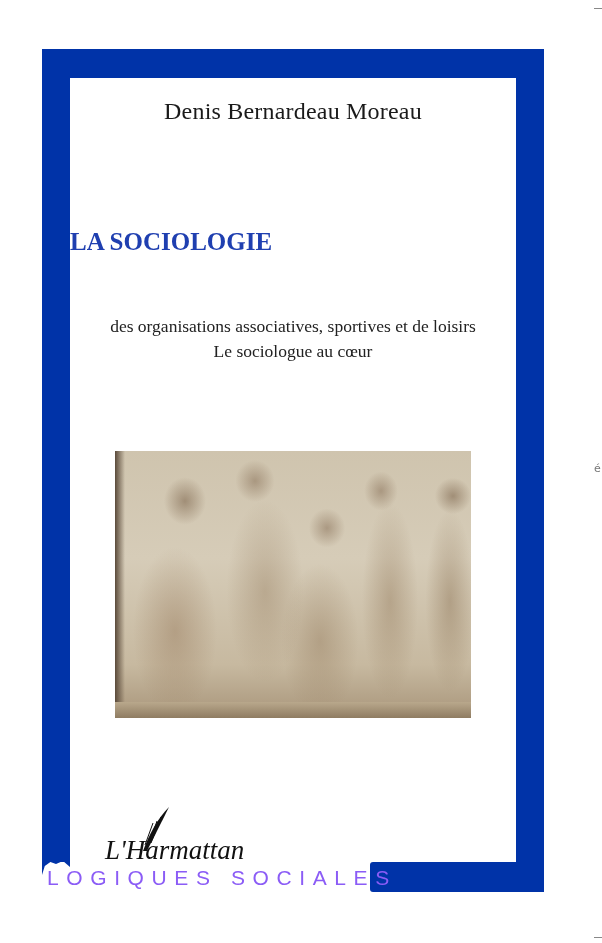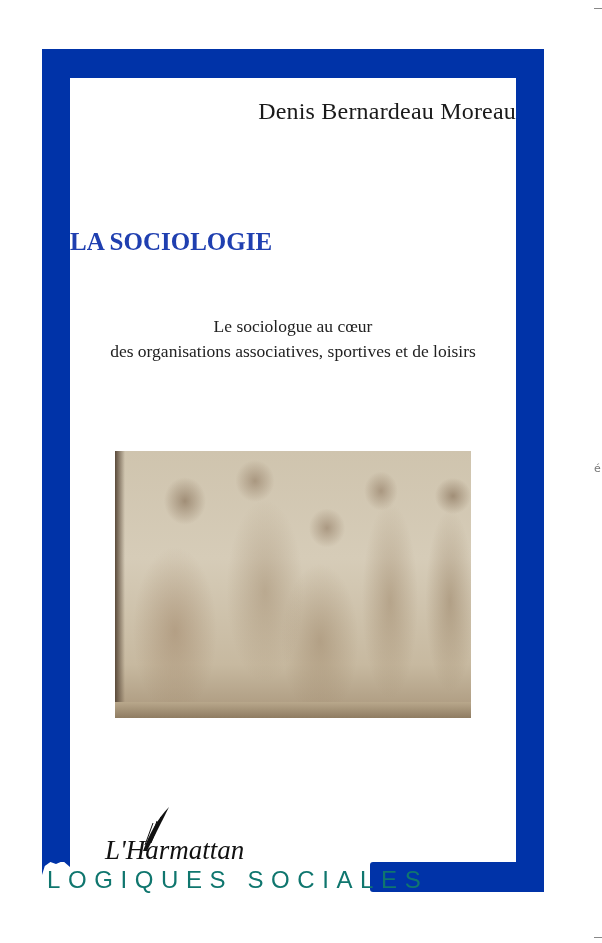--- a/index.html
+++ b/index.html
@@ -2,64 +2,64 @@
 <html><head>
 <meta charset="utf-8">
 <style>
   html, body { margin:0; padding:0; }
   body { width:602px; height:943px; background:#ffffff; position:relative; overflow:hidden; font-family:"Liberation Serif", serif; }
   .corner-mark { position:absolute; width:8px; height:1px; background:#888; }
   .frame-outer { position:absolute; left:42px; top:49px; width:502px; height:813px; background:#0033a8; }
   .frame-inner { position:absolute; left:70px; top:78px; width:446px; height:784px; background:#ffffff; }
   .bottom-band { position:absolute; left:370px; top:862px; width:174px; height:30px; background:#0033a8; border-radius:3px 0 0 3px; }
   .left-torn { position:absolute; left:42px; top:855px; width:28px; height:20px; background:#0033a8; clip-path:polygon(0 0,100% 0,100% 60%,75% 30%,50% 45%,30% 35%,10% 55%,0 100%); }
-  .author { position:absolute; left:70px; top:98px; width:446px; text-align:right; font-size:24px; color:#1a1a1a; letter-spacing:0.2px; }
+  .author { position:absolute; left:70px; top:98px; width:446px; text-align:center; font-size:24px; color:#1a1a1a; letter-spacing:0.2px; }
   .title { position:absolute; left:70px; top:222px; width:446px; font-size:25px; font-weight:bold; color:#1f3fb0; line-height:40px; }
   .subtitle { position:absolute; left:70px; top:314px; width:446px; text-align:center; font-size:17.5px; color:#222; line-height:25px; }
   .relief { position:absolute; left:115px; top:451px; width:356px; height:267px; overflow:hidden;
     background:
       radial-gradient(ellipse 30px 34px at 70px 50px, rgba(120,95,70,.55), transparent 70%),
       radial-gradient(ellipse 28px 30px at 140px 30px, rgba(130,105,80,.5), transparent 70%),
       radial-gradient(ellipse 26px 28px at 212px 77px, rgba(130,105,80,.5), transparent 70%),
       radial-gradient(ellipse 24px 28px at 266px 40px, rgba(130,105,80,.5), transparent 70%),
       radial-gradient(ellipse 26px 26px at 338px 45px, rgba(120,95,70,.55), transparent 70%),
       radial-gradient(ellipse 60px 120px at 60px 180px, rgba(150,120,90,.45), transparent 70%),
       radial-gradient(ellipse 55px 130px at 150px 140px, rgba(150,125,95,.4), transparent 70%),
       radial-gradient(ellipse 55px 110px at 205px 190px, rgba(150,125,95,.45), transparent 70%),
       radial-gradient(ellipse 40px 140px at 275px 150px, rgba(150,125,95,.45), transparent 70%),
       radial-gradient(ellipse 35px 130px at 335px 150px, rgba(140,115,85,.45), transparent 70%),
       linear-gradient(180deg, #cfc4ae 0%, #d6ccb8 40%, #c7b9a0 80%, #a8957a 100%);
   }
   .relief .base { position:absolute; left:0; bottom:0; width:100%; height:16px; background:linear-gradient(180deg,#b9a88c,#8f7c62); }
   .relief .dark-left { position:absolute; left:0; top:0; width:10px; height:100%; background:linear-gradient(90deg,#5a4a3a,transparent); }
   .publisher { position:absolute; left:105px; top:835px; font-size:27px; color:#111; font-family:"Liberation Serif", serif; letter-spacing:0px;font-style:italic; }
   .publisher .quill { position:absolute; left:36px; top:-30px; width:30px; height:48px; }
-  .collection { position:absolute; left:47px; top:866px; font-family:"Liberation Sans", sans-serif; font-size:24px; letter-spacing:7.6px; color:#0f766e; }
+  .collection { position:absolute; left:47px; top:866px; font-family:"Liberation Sans", sans-serif; font-size:21px; letter-spacing:7.6px; color:#8b5cf6; }
   .side-mark { position:absolute; left:594px; top:462px; font-size:11px; color:#777; font-family:"DejaVu Sans", sans-serif; }
 </style>
 </head>
 <body>
 
 <div class="corner-mark" style="left:594px;top:8px;"></div>
 <div class="corner-mark" style="left:594px;top:937px;"></div>
 
 <div class="frame-outer"></div>
 <div class="frame-inner"></div>
 <div class="left-torn"></div>
 <div class="bottom-band"></div>
 
 <div class="author">Denis Bernardeau Moreau</div>
 
 <div class="title">
   <div>LA SOCIOLOGIE</div>
 </div>
 
 <div class="subtitle">
+  <div>des organisations associatives, sportives et de loisirs</div>
   <div>Le sociologue au cœur</div>
-  <div>des organisations associatives, sportives et de loisirs</div>
 </div>
 
 <div class="relief" title="Roman bas-relief sculpture of draped figures">
   <div class="dark-left"></div>
   <div class="base"></div>
 </div>
 
 <div class="publisher">
   <svg class="quill" viewBox="0 0 30 48">
     <path d="M2 46 C8 30 16 14 28 2 C22 14 16 26 6 46 Z" fill="#111"></path>

